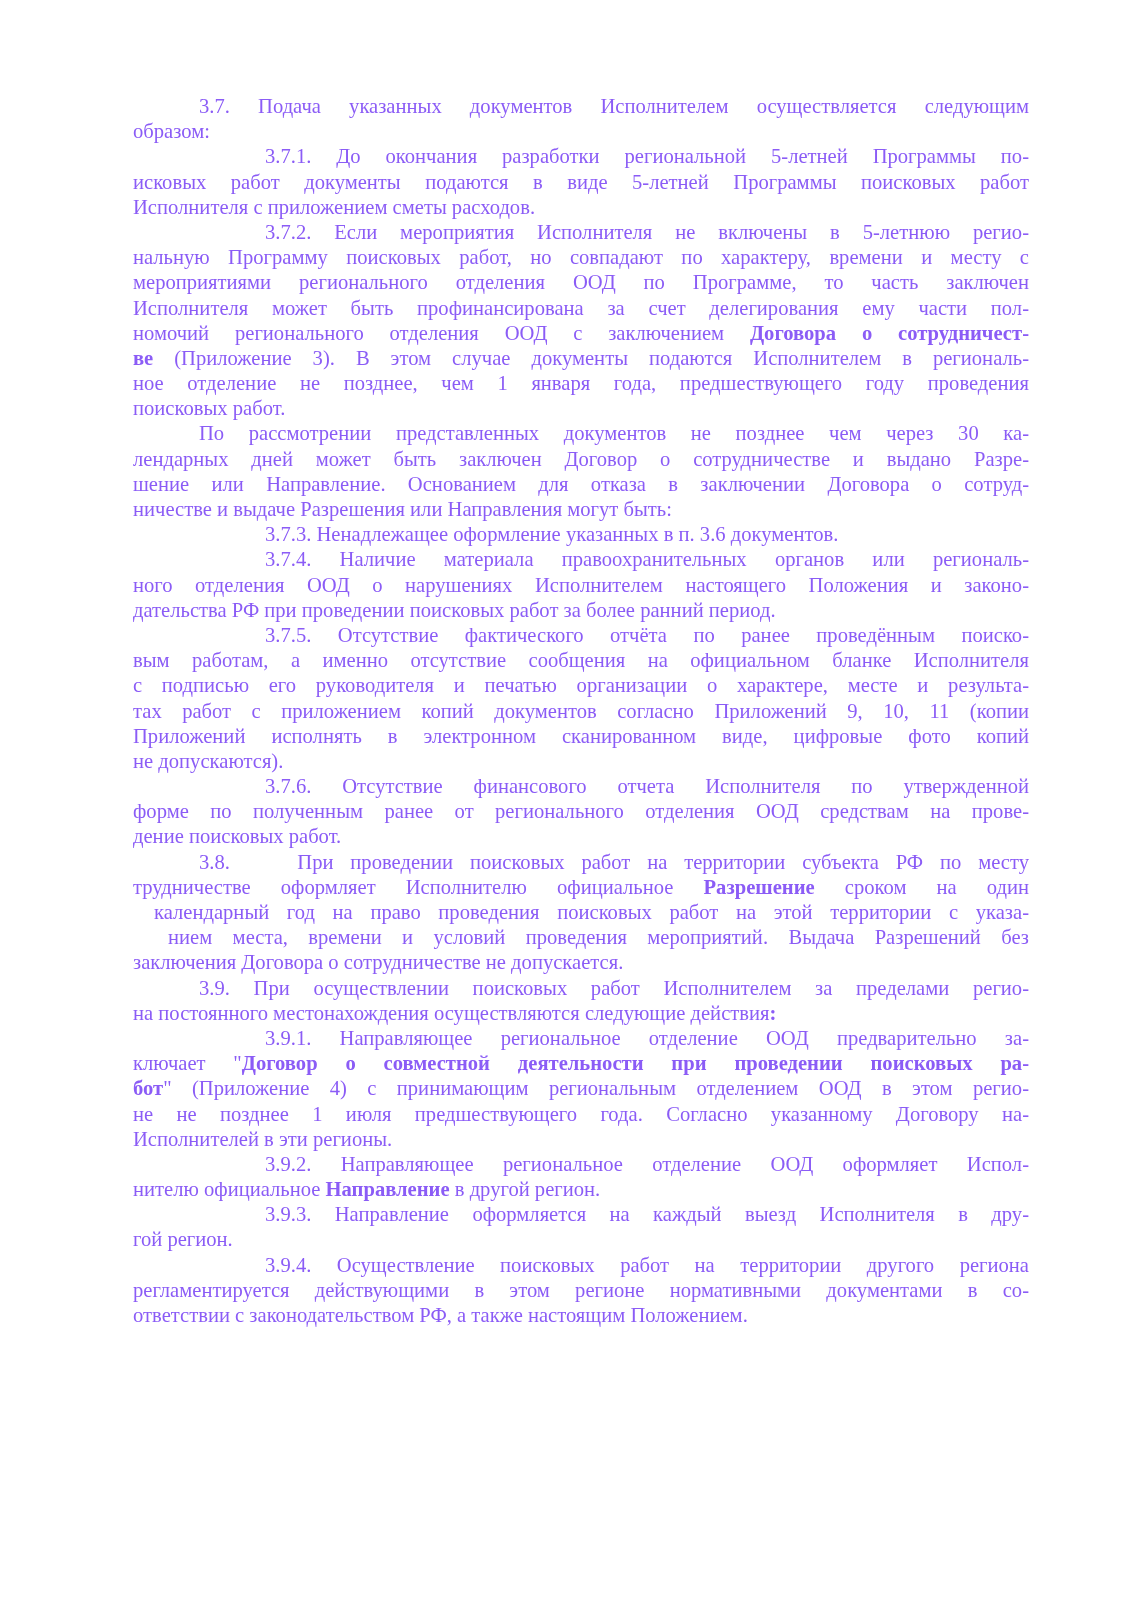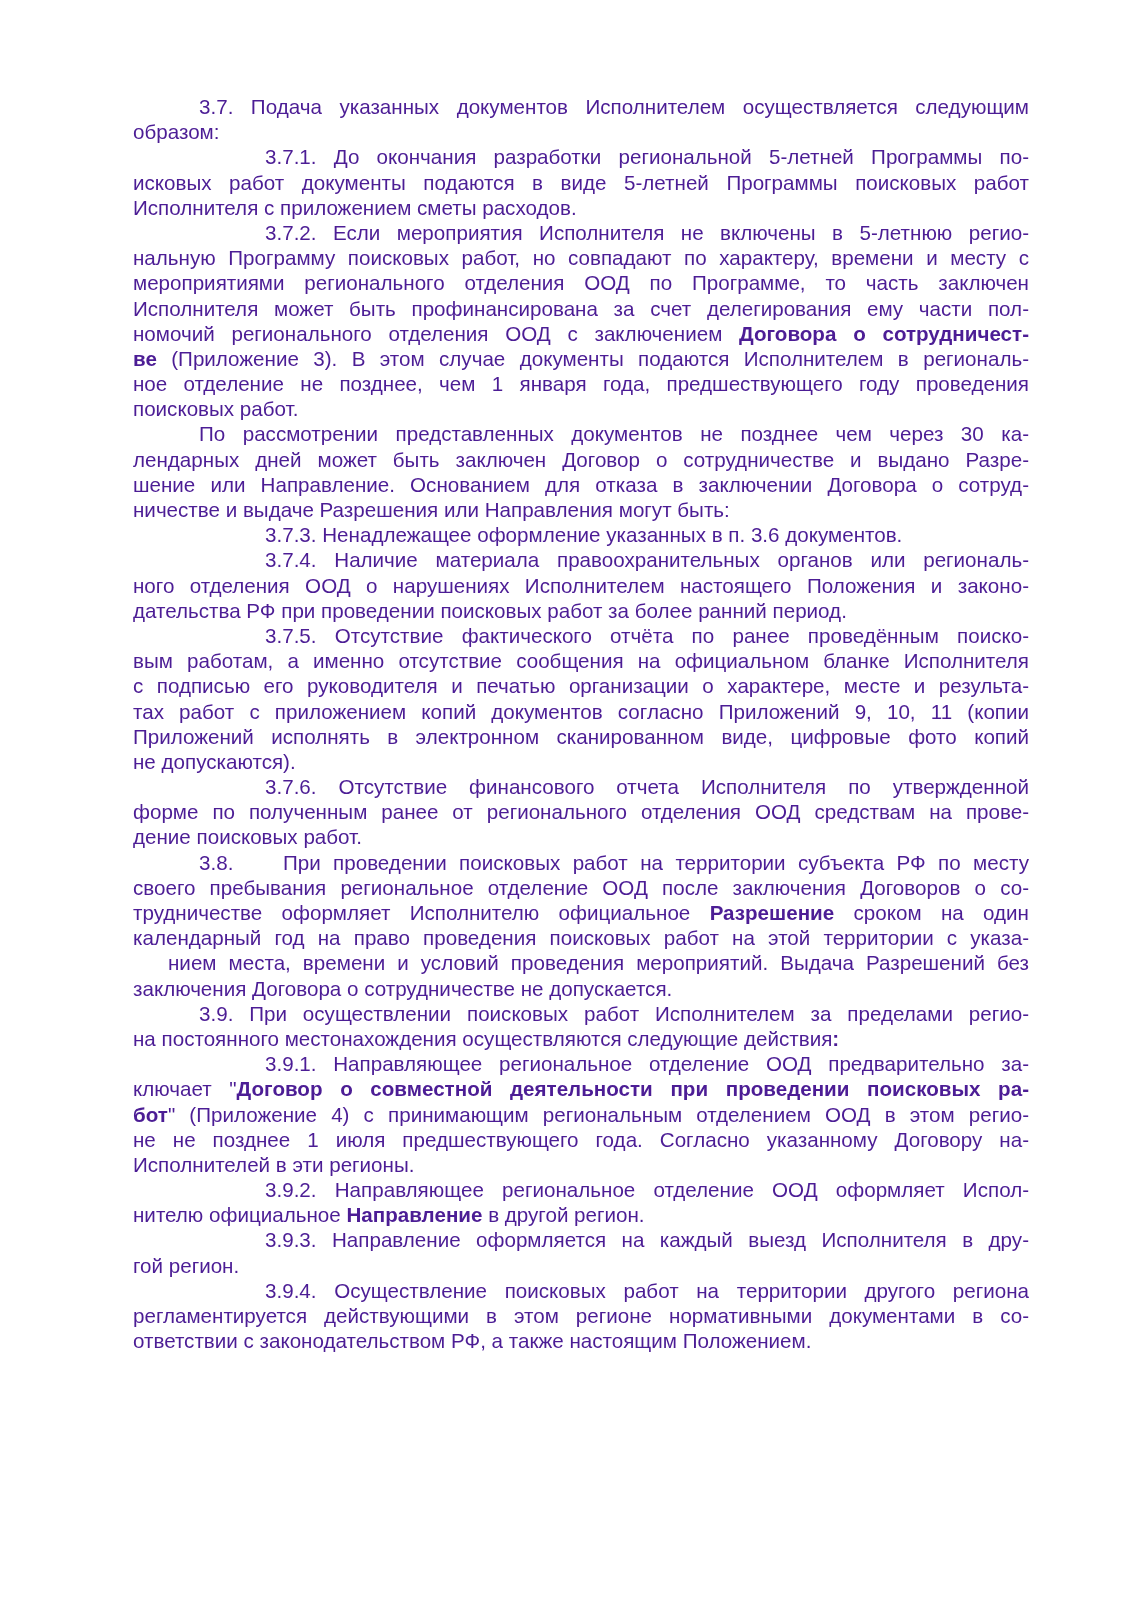--- a/index.html
+++ b/index.html
@@ -11,24 +11,24 @@
       width: 1131px;
       height: 1600px;
       position: relative;
       overflow: hidden;
     }
     .page {
       position: absolute;
       left: 133px;
       top: 94px;
       width: 896px;
-      font-family: Liberation Sans, sans-serif;
+      font-family: Liberation Serif, serif;
       font-size: 20.6px;
       line-height: 25.2px;
-      color: #4c1d95;
+      color: #8b5cf6;
     }
     .line {
       display: block;
       white-space: nowrap;
       text-align: justify;
       text-align-last: justify;
       height: 25.2px;
     }
     .line.last {
       text-align-last: left;
@@ -82,23 +82,22 @@
       <span class="line"><span style="white-space: pre;">Приложений исполнять в электронном сканированном виде, цифровые фото копий</span></span>
       <span class="line last"><span style="white-space: pre;">не допускаются).</span></span>
     </div>
     <div class="paragraph">
       <span class="line ind2"><span style="white-space: pre;">3.7.6. Отсутствие финансового отчета Исполнителя по утвержденной</span></span>
       <span class="line"><span style="white-space: pre;">форме по полученным ранее от регионального отделения ООД средствам на прове-</span></span>
       <span class="line last"><span style="white-space: pre;">дение поисковых работ.</span></span>
     </div>
     <div class="paragraph">
       <span class="line ind1"><span style="white-space: pre;">3.8.    При проведении поисковых работ на территории субъекта РФ по месту</span></span>
-      <span class="line"><span style="white-space: pre;">своего пребывания региональное отделение ООД после заключения Договоров о со-</span></span>
       <span class="line" style="word-spacing: 0.00223214px;"><span style="white-space: pre;">трудничестве оформляет Исполнителю официальное </span><b style="white-space: pre;">Разрешение</b><span style="white-space: pre;"> сроком на один</span></span>
-      <span class="line"><span style="white-space: pre;">календарный год на право проведения поисковых работ на этой территории с указа-</span></span>
+      <span class="line"><span style="white-space: pre; margin-left: 21px;">календарный год на право проведения поисковых работ на этой территории с указа-</span></span>
       <span class="line"><span style="white-space: pre; margin-left: 35px;">нием места, времени и условий проведения мероприятий. Выдача Разрешений без</span></span>
       <span class="line last"><span style="white-space: pre;">заключения Договора о сотрудничестве не допускается.</span></span>
     </div>
     <div class="paragraph">
       <span class="line ind1"><span style="white-space: pre;">3.9. При осуществлении поисковых работ Исполнителем за пределами регио-</span></span>
       <span class="line last"><span style="white-space: pre;">на постоянного местонахождения осуществляются следующие действия</span><b style="white-space: pre;">:</b></span>
     </div>
     <div class="paragraph">
       <span class="line ind2"><span style="white-space: pre;">3.9.1. Направляющее региональное отделение ООД предварительно за-</span></span>
       <span class="line"><span style="white-space: pre;">ключает "</span><b style="white-space: pre;">Договор о совместной деятельности при проведении поисковых ра-</b></span>

